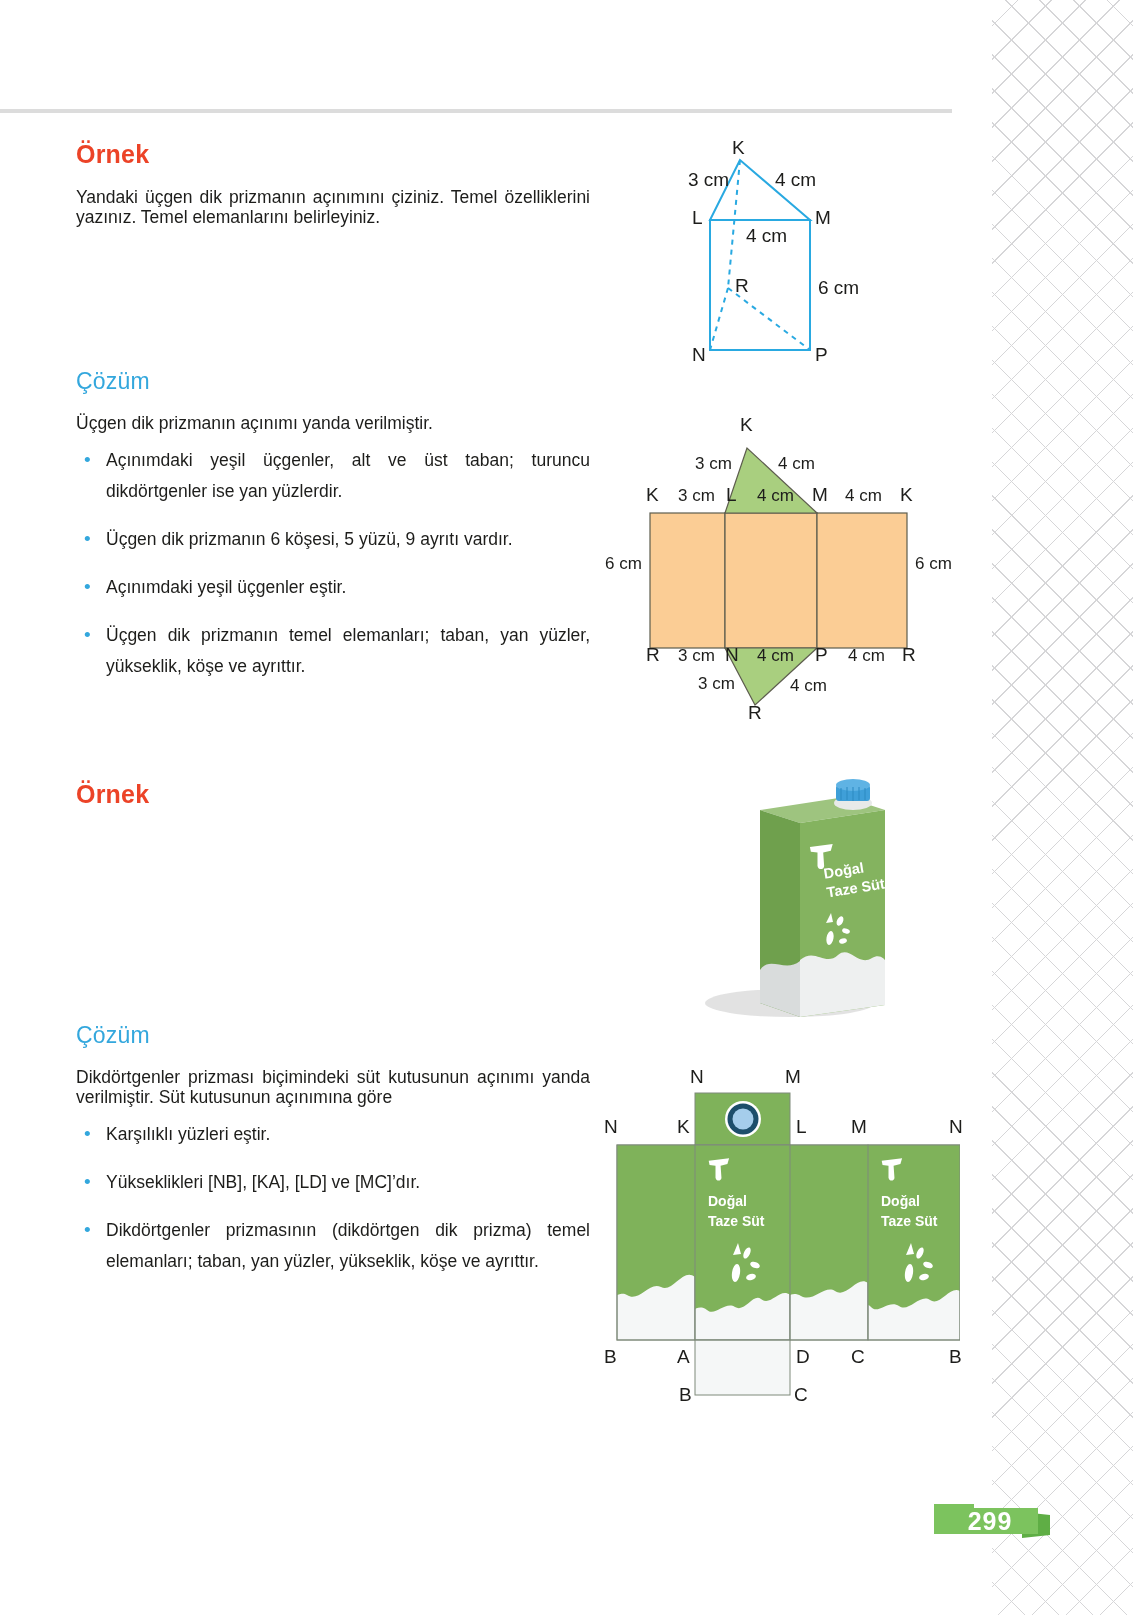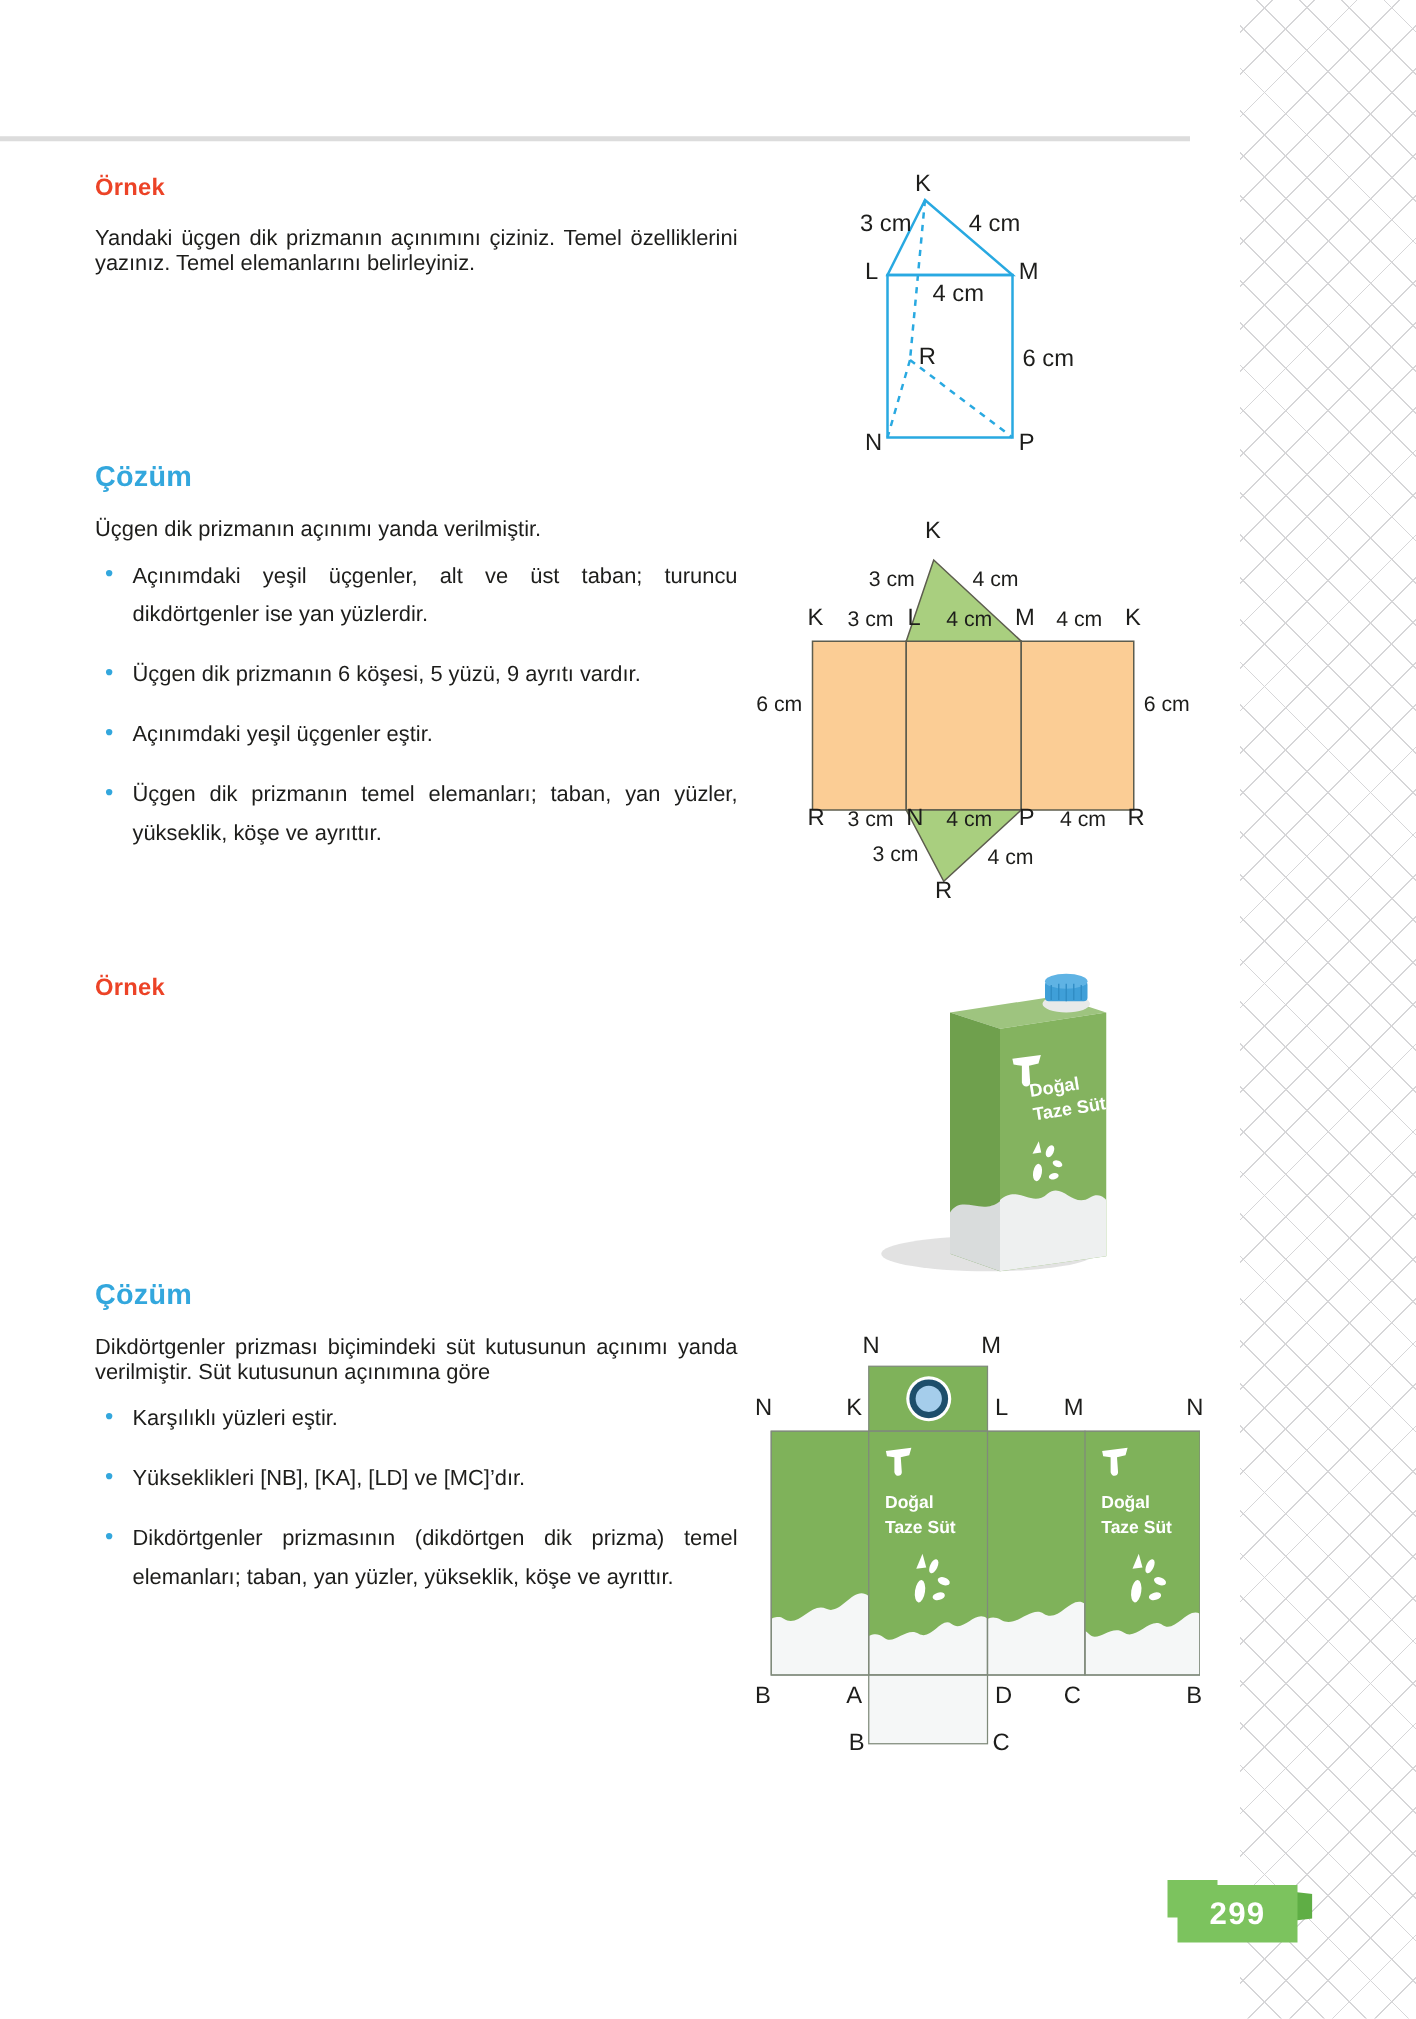--- a/index.html
+++ b/index.html
@@ -23,25 +23,25 @@
 
   
   .top-rule {
     position: absolute; left: 0; top: 109px; width: 952px; height: 4px;
     background: #dcdcdc;
   }
 
   
   .heading-ornek {
     color: #ec4327;
-    font-size: 19px; font-weight: bold; letter-spacing: .2px;
+    font-size: 25px; font-weight: bold; letter-spacing: .2px;
   }
   .heading-cozum {
     color: #33a7dd;
-    font-size: 23px; font-weight: bold; letter-spacing: .2px;
+    font-size: 23px; font-weight: normal; letter-spacing: .2px;
   }
   .body-text {
     font-size: 17.5px; line-height: 20px; color: #1d1d1b; text-align: justify;
   }
   ul.bullets { list-style: none; margin-top: 12px; }
   ul.bullets li {
     position: relative; padding-left: 30px; margin-bottom: 17px;
     font-size: 17.5px; line-height: 31px; color: #1d1d1b; text-align: justify;
   }
   ul.bullets li::before {
@@ -64,21 +64,21 @@
   .ribbon-back-l {
     position:absolute; left:0; top:8px; width:40px; height:30px;
     background:#7cc35e;
   }
   .ribbon-back-r {
     position:absolute; left:88px; top:16px; width:28px; height:26px;
     background:#5fae45;
     clip-path: polygon(0 0, 100% 12%, 100% 88%, 0 100%);
   }
   .ribbon-main {
-    position:absolute; left:8px; top:12px; width:96px; height:46px;
+    position:absolute; left:8px; top:12px; width:96px; height:26px;
     background:#7cc35e;
     display:flex; align-items:center; justify-content:center;
   }
   .ribbon-main span {
     color:#fff; font-size:25px; font-weight:bold; letter-spacing:1px;
   }
 </style>
 </head>
 <body>
 

